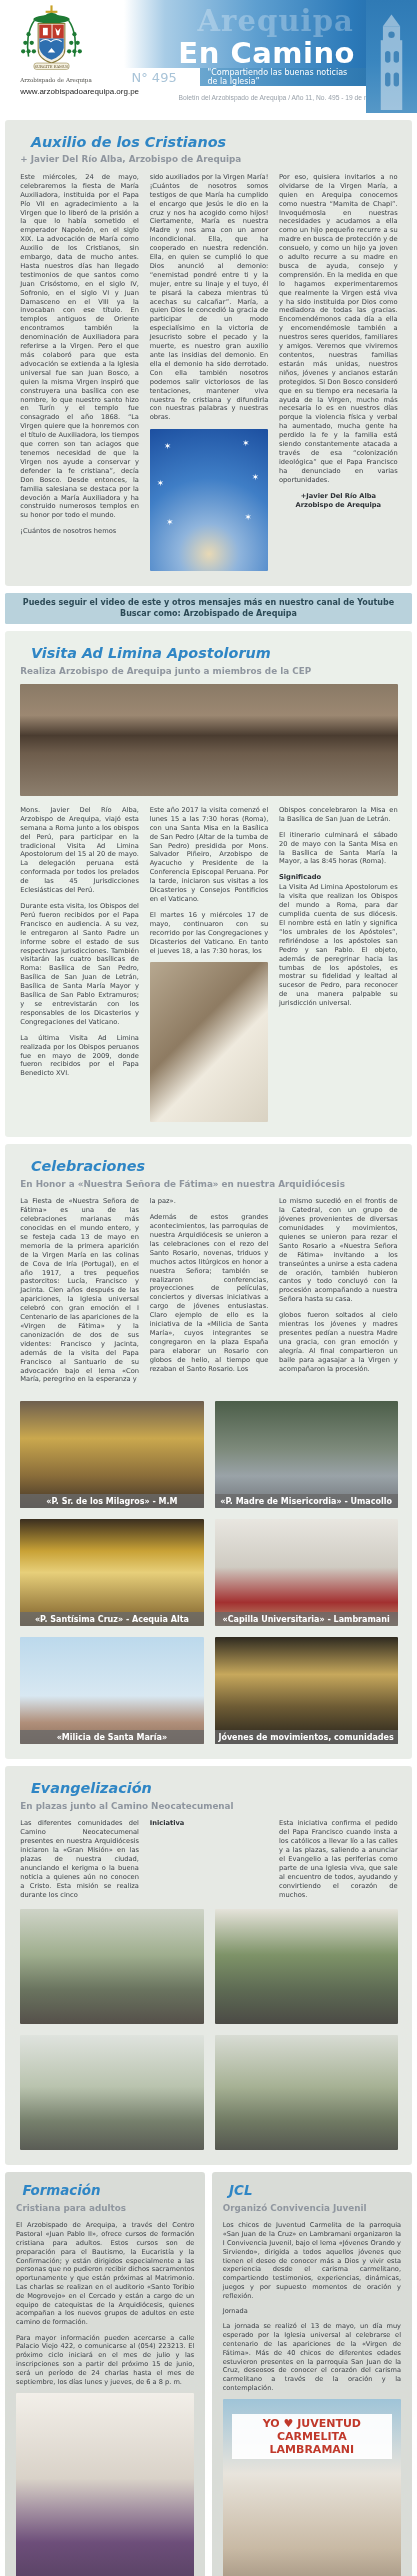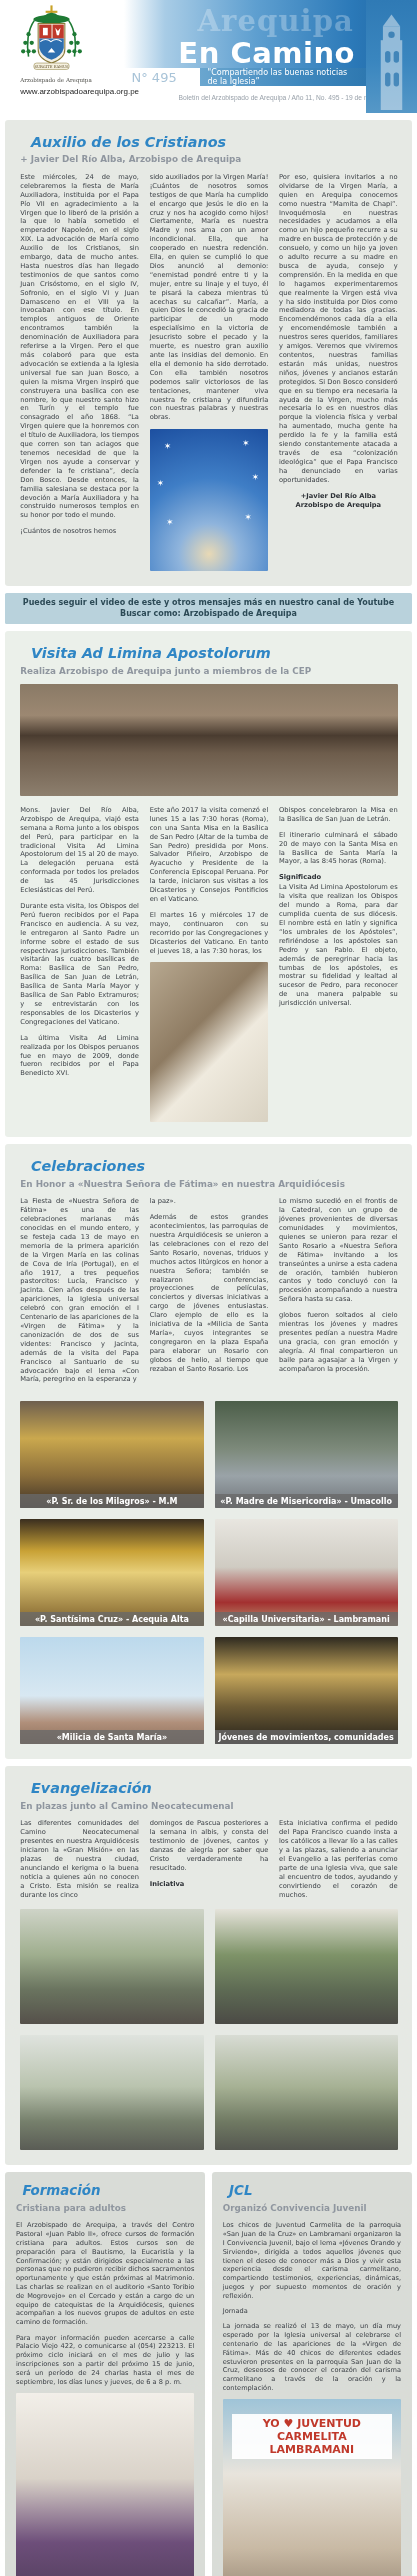--- a/index.html
+++ b/index.html
@@ -253,21 +253,20 @@
   </section>
 
   <section class="panel bg-a">
     <h2 class="panel-title">Evangelización</h2>
     <h3 class="panel-sub">En plazas junto al Camino Neocatecumenal</h3>
     <div class="cols" style="margin-bottom:1px;">
       <div class="col">
         <p>Las diferentes comunidades del Camino Neocatecumenal presentes en nuestra Arquidiócesis iniciaron la «Gran Misión» en las plazas de nuestra ciudad, anunciando el kerigma o la buena noticia a quienes aún no conocen a Cristo. Esta misión se realiza durante los cinco</p>
       </div>
       <div class="col">
-        <p>domingos de Pascua posteriores a la semana in albis, y consta del testimonio de jóvenes, cantos y danzas de alegría por saber que Cristo verdaderamente ha resucitado.</p>
         <p class="bold-head">Iniciativa</p>
       </div>
       <div class="col">
         <p>Esta iniciativa confirma el pedido del Papa Francisco cuando insta a los católicos a llevar lío a las calles y a las plazas, saliendo a anunciar el Evangelio a las periferias como parte de una Iglesia viva, que sale al encuentro de todos, ayudando y convirtiendo el corazón de muchos.</p>
       </div>
     </div>
     <div class="photo-grid tall">
       <div class="ph p-plaza1"></div>
       <div class="ph p-plaza2"></div>
       <div class="ph p-plaza3"></div>

